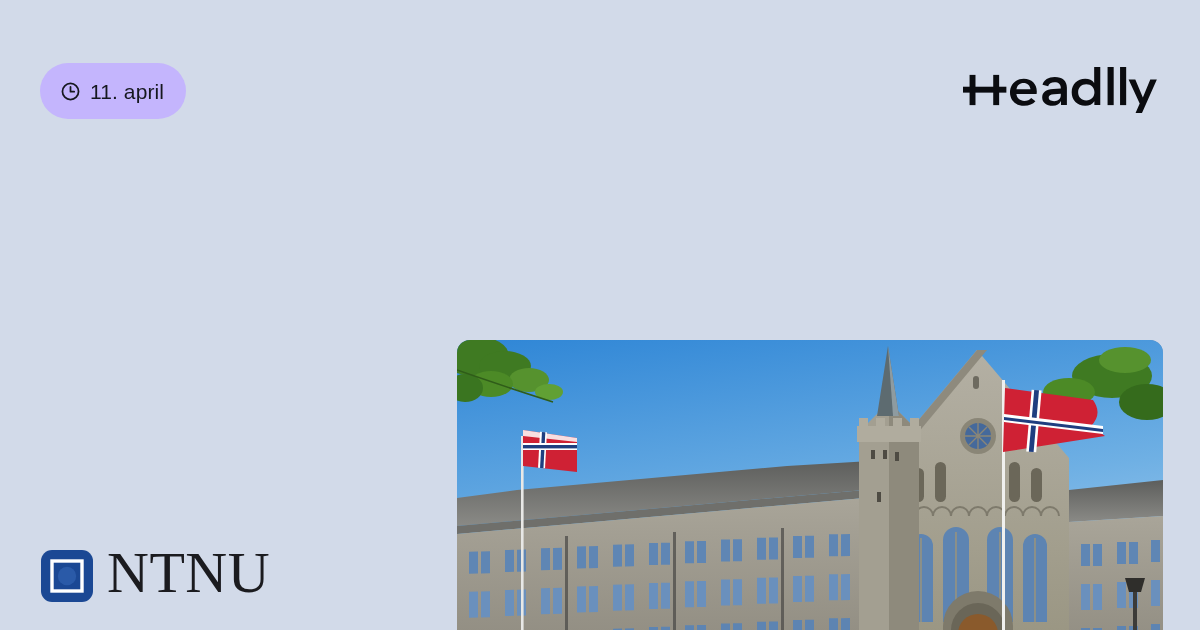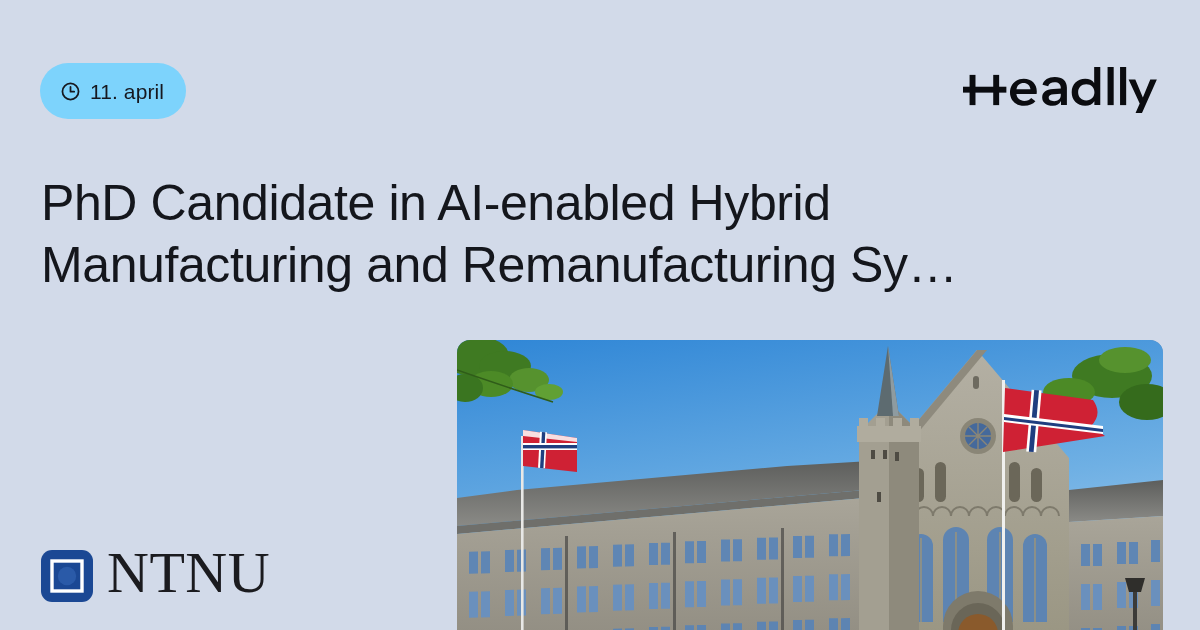--- a/index.html
+++ b/index.html
@@ -33,21 +33,21 @@
   .date-badge {
     position: absolute;
     left: 0;
     top: 0;
     height: 56px;
     box-sizing: border-box;
     display: flex;
     align-items: center;
     gap: 9px;
     padding: 0 22px 0 20px;
-    background: #7dd3fc;
+    background: #c4b5fd;
     border-radius: 28px;
   }
   .clock-icon {
     width: 21px;
     height: 21px;
     display: block;
     flex: 0 0 auto;
   }
   .date-text {
     font-size: 21px;
@@ -148,21 +148,20 @@
 
           <rect x="239" y="0" width="9.3" height="58"></rect>
 
           <path d="M262.6 70l6.3-14.4L252 19h10.2l11.5 27.4L285 19h10l-22.6 51z"></path>
         </g>
       </svg>
     </div>
 
   </div>
 
-  <h1 class="headline">PhD Candidate in AI-enabled Hybrid Manufacturing and Remanufacturing Sy…</h1>
 
   <div class="ntnu-logo">
     <span>
       <svg class="ntnu-mark" viewBox="0 0 52 52" aria-hidden="true">
         <rect x="0" y="0" width="52" height="52" rx="11" fill="#1b4894"></rect>
         <rect x="11" y="11" width="30" height="30" fill="none" stroke="#ffffff" stroke-width="3.4"></rect>
         <circle cx="26" cy="26" r="9.2" fill="#2a5aa8"></circle>
       </svg>
     </span>
     <span class="ntnu-word">NTNU</span>

